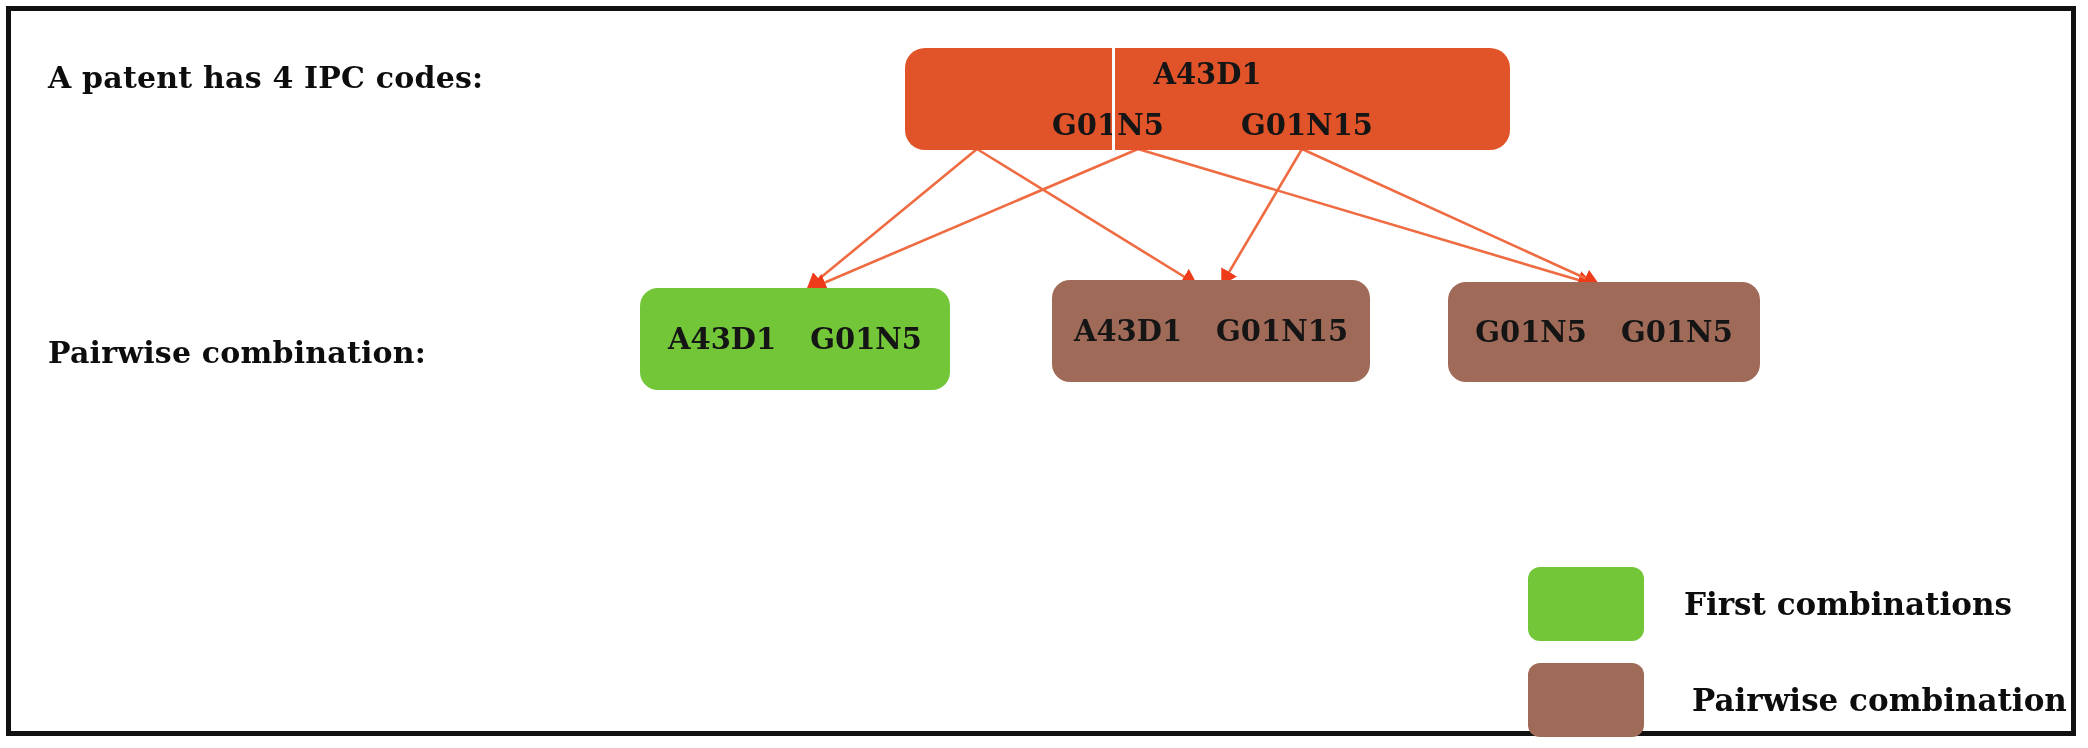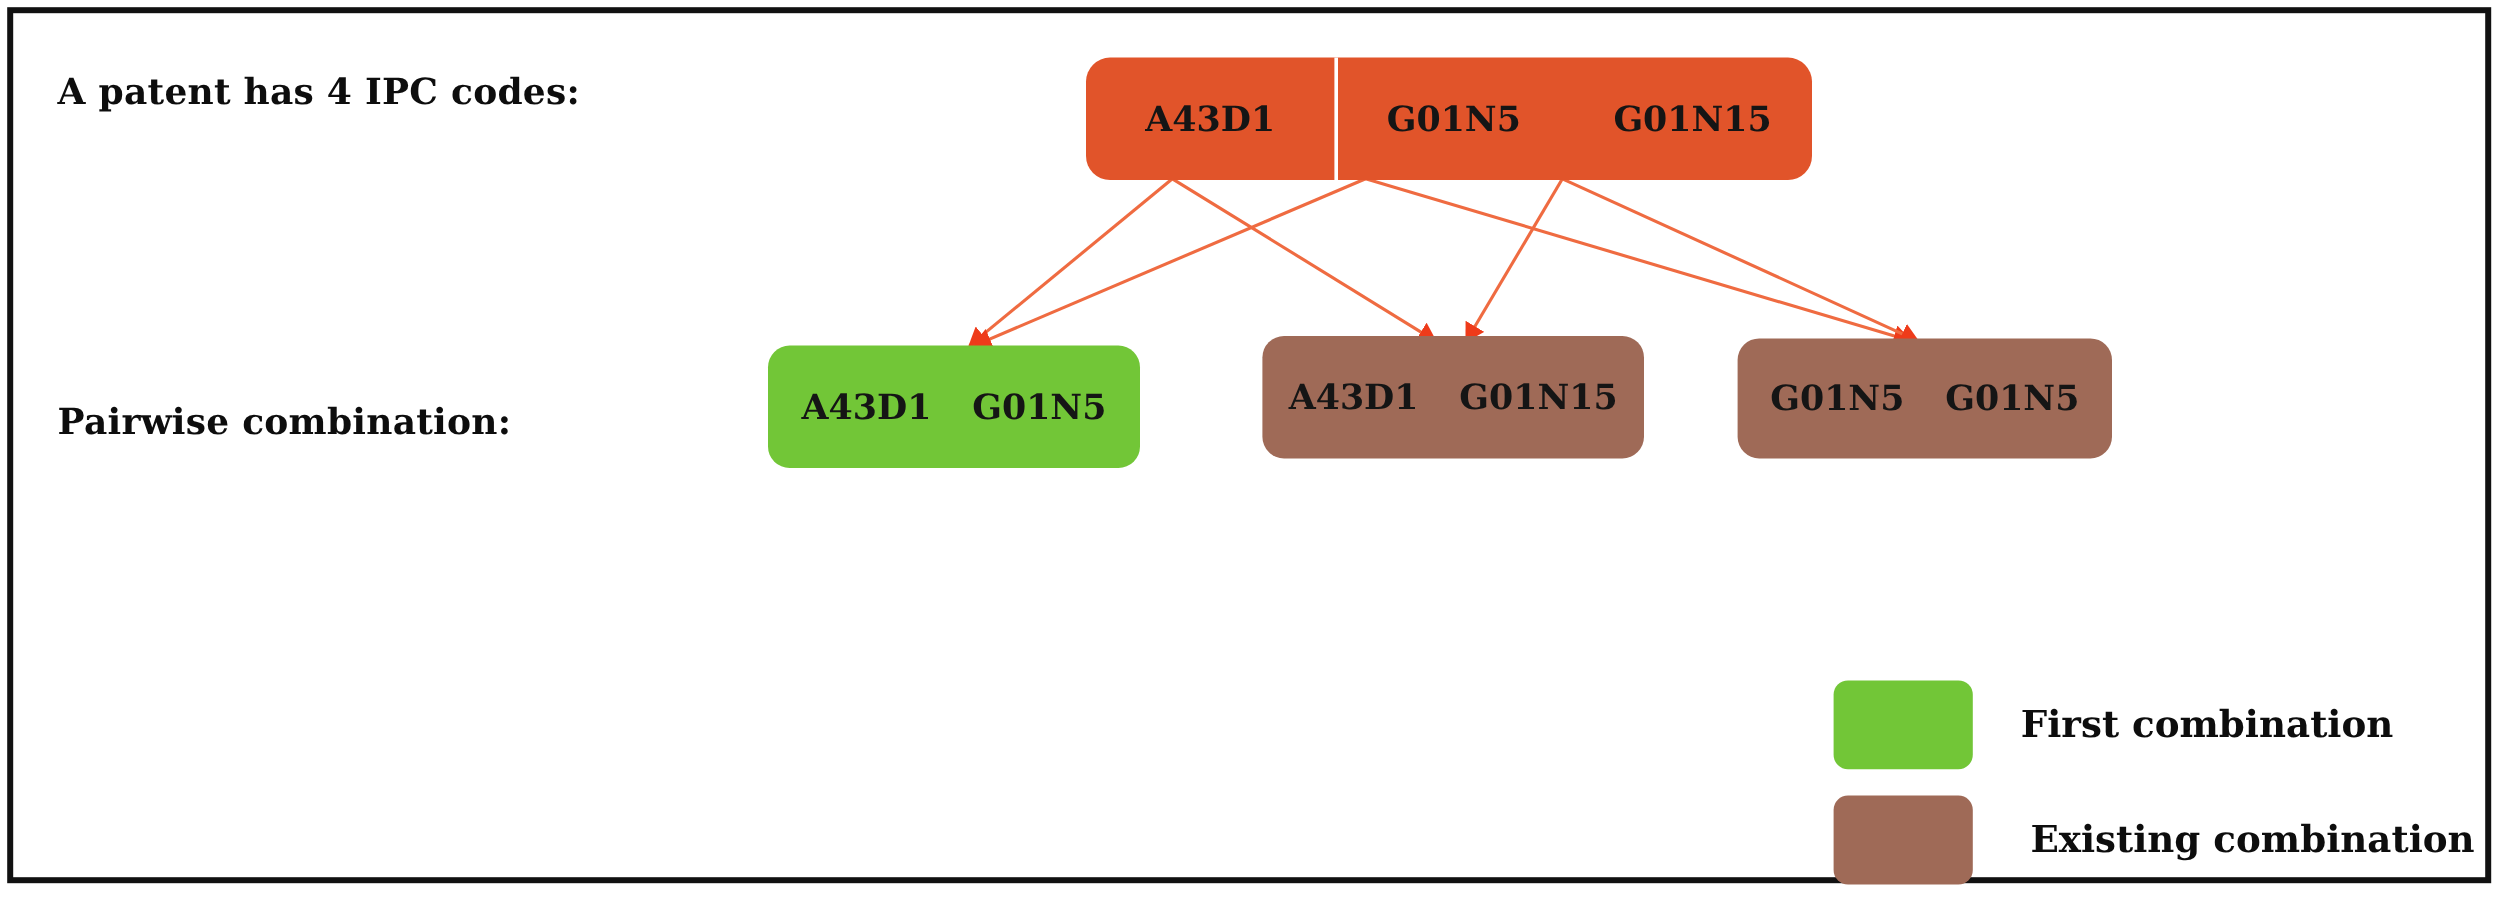--- a/index.html
+++ b/index.html
@@ -49,20 +49,21 @@
   }
 
   
   .node-box {
     position: absolute;
     box-sizing: border-box;
     border-radius: 18px;
     display: flex;
     align-items: center;
     justify-content: center;
+    flex-direction: column;
   }
   .code-cell {
     font-family: "DejaVu Serif", "Liberation Serif", serif;
     font-weight: 700;
     font-size: 29px;
     color: #151515;
     white-space: nowrap;
     text-align: center;
   }
 
@@ -205,21 +206,21 @@
   <div class="node-box" id="pair-box-2" style="background: rgb(159, 106, 87);">
     <div class="pair-inner">
       <span class="code-cell" style="color: rgb(21, 21, 21);">G01N5</span>
       <span class="code-cell" style="color: rgb(21, 21, 21);">G01N5</span>
     </div>
   </div>
 
   <div id="legend">
     <div class="legend-row" id="legend-row-first">
       <div class="legend-swatch" id="swatch-first" style="background: rgb(114, 198, 55);"></div>
-      <div class="legend-label">First combination</div>
+      <div class="legend-label">First combinations</div>
     </div>
     <div class="legend-row" id="legend-row-existing">
       <div class="legend-swatch" id="swatch-existing" style="background: rgb(159, 106, 87);"></div>
-      <div class="legend-label">Existing combination</div>
+      <div class="legend-label">Pairwise combination</div>
     </div>
   </div>
 
 </div>
 
 </body></html>

